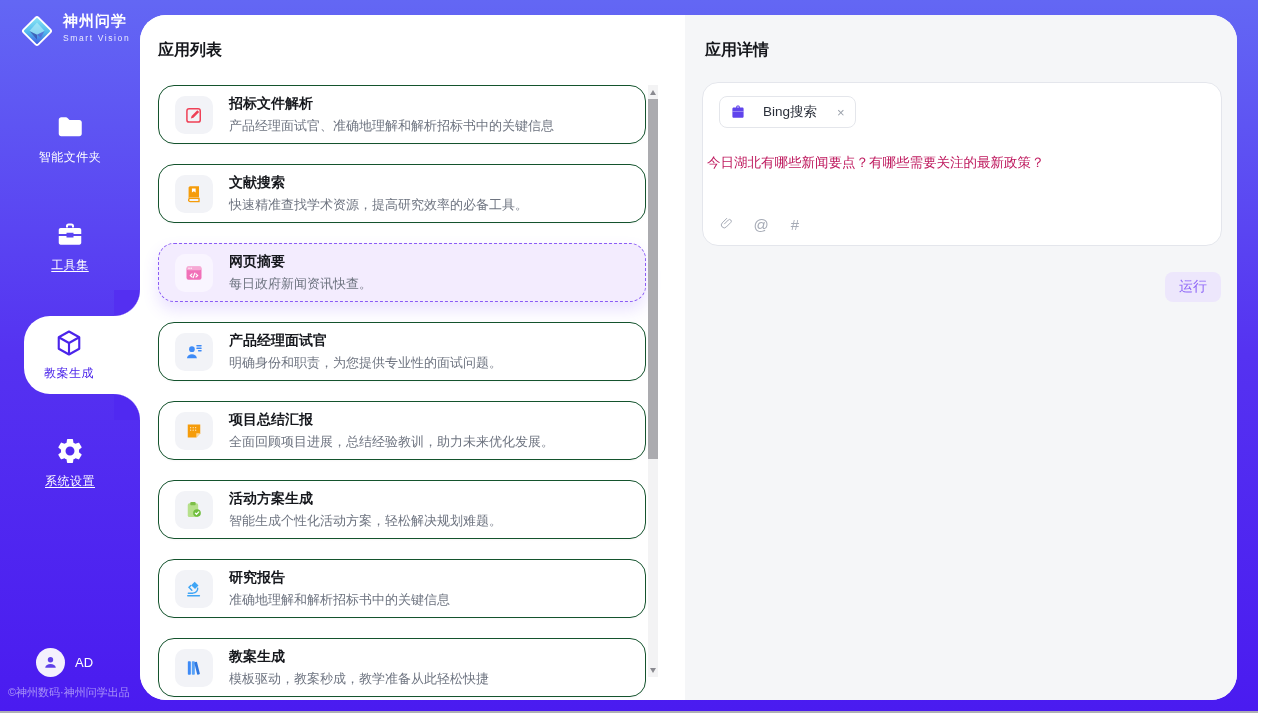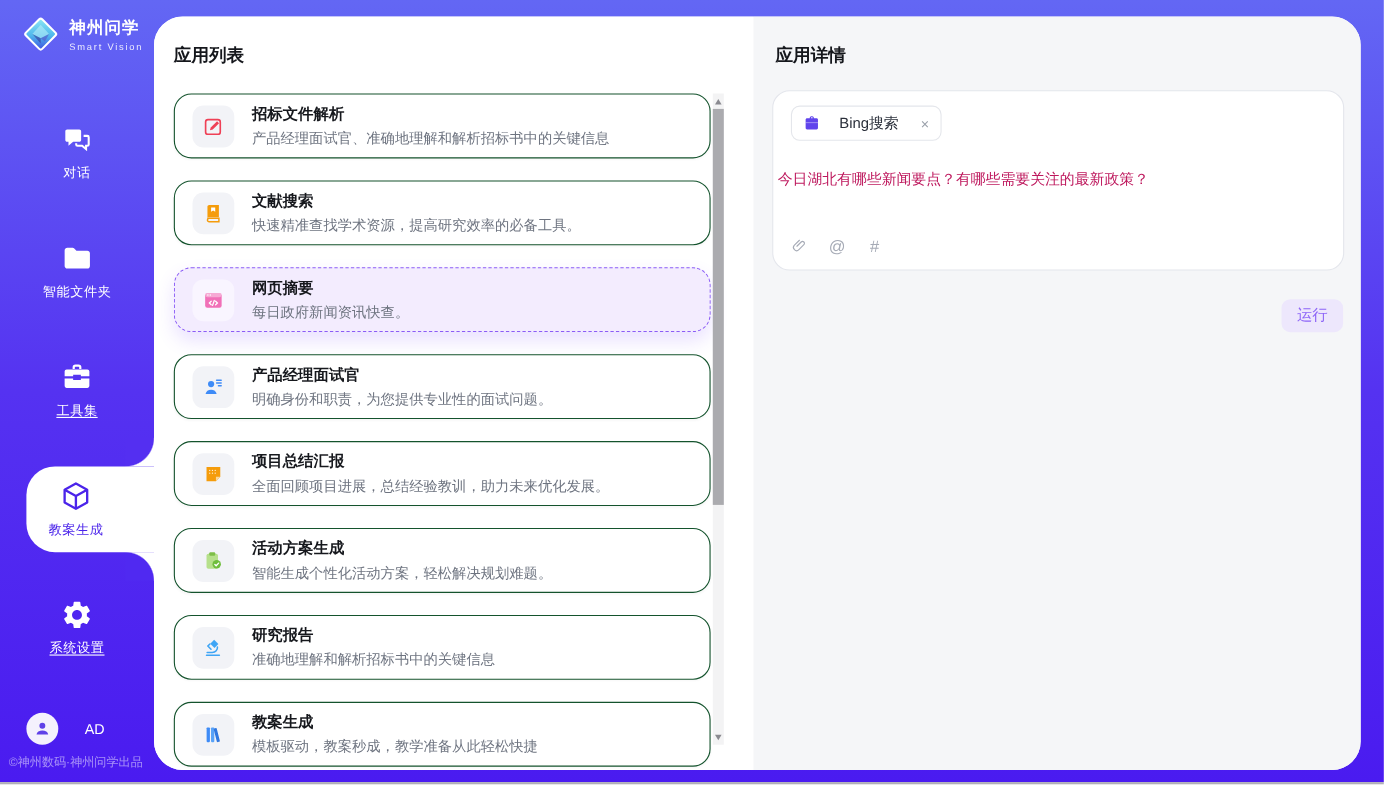--- a/index.html
+++ b/index.html
@@ -11,21 +11,21 @@
   }
   
   .purple-bg{
     position:absolute; left:0; top:0; width:1258px; height:711px;
     background:linear-gradient(180deg,#6367F4 0%,#5532F1 50%,#4A1BF0 100%);
   }
   .frame-bottom-line{ position:absolute; left:0; top:711px; width:1258px; height:2px; background:#AFAFB6; }
 
   
   .sidebar{ position:absolute; left:0; top:0; width:140px; height:711px; color:#fff; }
-  .logo-row{ position:absolute; left:18px; top:12px; display:flex; align-items:center; gap:7px; }
+  .logo-row{ position:absolute; left:18px; top:12px; display:flex; gap:7px; }
   .logo-gem{ width:38px; height:38px; display:block; }
   .logo-text .t1{ font-size:15px; font-weight:700; letter-spacing:1px; color:#fff; white-space:nowrap; }
   .logo-text .t2{ font-size:8.5px; letter-spacing:1.6px; color:#EAEAFE; margin-top:2px; white-space:nowrap; }
 
   .nav{ position:absolute; left:0; top:100px; width:140px; }
   .nav-item{
     height:78px; margin-bottom:30px; display:flex; flex-direction:column;
     align-items:center; justify-content:center; gap:7px; cursor:pointer;
     color:#fff; position:relative;
   }
@@ -39,21 +39,21 @@
   }
   .nav-item.active::before{
     content:""; position:absolute; right:0; top:-26px; width:26px; height:26px;
     background:radial-gradient(circle 26px at 0 0,#542FF1 25.4px,#fff 26.6px);
   }
   .nav-item.active::after{
     content:""; position:absolute; right:0; bottom:-26px; width:26px; height:26px;
     background:radial-gradient(circle 26px at 0 100%,#5029F1 25.4px,#fff 26.6px);
   }
 
-  .user-row{ position:absolute; left:24px; top:648px; display:flex; align-items:center; gap:24px;justify-content:space-between; }
+  .user-row{ position:absolute; left:36px; top:648px; display:flex; align-items:center; gap:10px;justify-content:space-between; }
   .avatar{ width:29px; height:29px; border-radius:50%; background:#F4F1FD; display:flex; align-items:center; justify-content:center; }
   .avatar .icn{ width:17px; height:17px; color:#5F41E8; }
   .avatar .icn svg{ width:100%; height:100%; display:block; }
   .user-name{ color:#fff; font-size:13px; }
   .sidebar-footer{ position:absolute; left:8px; top:685px; font-size:11px; color:rgba(255,255,255,.5); white-space:nowrap; }
 
   
   .content{
     position:absolute; left:140px; top:15px; width:1097px; height:685px;
     background:#fff; border-radius:26px; overflow:hidden; display:flex;
@@ -139,29 +139,20 @@
     <div class="logo-text">
       <div class="t1">神州问学</div>
       <div class="t2">Smart Vision</div>
     </div>
   </div>
 
   <div class="nav">
       <div class="nav-item">
         <span class="icn">
           <svg viewBox="0 0 24 24">
-            <path fill="currentColor" d="M3.5 4.5h10.2c.7 0 1.3.6 1.3 1.3v6.4c0 .7-.6 1.3-1.3 1.3H9.2l-3.4 2.9v-2.9H4.8c-.7 0-1.3-.6-1.3-1.3V5.8c0-.7.6-1.3 1.3-1.3z"></path>
-            <path fill="none" stroke="currentColor" stroke-width="1.5" d="M16.8 9.2h2.7c.6 0 1 .4 1 1v5.2c0 .6-.4 1-1 1h-.9v2.4l-2.9-2.4h-3.3c-.6 0-1-.4-1-1v-.9"></path>
-          </svg>
-        </span>
-        <span class="nav-label">对话</span>
-      </div>
-      <div class="nav-item">
-        <span class="icn">
-          <svg viewBox="0 0 24 24">
             <path fill="currentColor" d="M3 6.2C3 5 4 4.2 5 4.2h3.8c.4 0 .9.2 1.2.5l1.6 1.6h7.9c1.1 0 1.9.9 1.9 1.9v9.2c0 1.1-.9 1.9-1.9 1.9H4.9c-1 0-1.9-.9-1.9-1.9z"></path>
           </svg>
         </span>
         <span class="nav-label">智能文件夹</span>
       </div>
       <div class="nav-item">
         <span class="icn">
           <svg viewBox="0 0 24 24">
             <path fill="none" stroke="currentColor" stroke-width="1.6" d="M9.6 6V4.8c0-.7.6-1.3 1.3-1.3h2.2c.7 0 1.3.6 1.3 1.3V6"></path>
             <path fill="currentColor" d="M3 7.8c0-.8.7-1.5 1.5-1.5h15c.8 0 1.5.7 1.5 1.5v3.4h-6.2v-1h-5.6v1H3zM3 12.8h6.2v1.1h5.6v-1.1H21v5.4c0 .8-.7 1.5-1.5 1.5h-15c-.8 0-1.5-.7-1.5-1.5z"></path>

